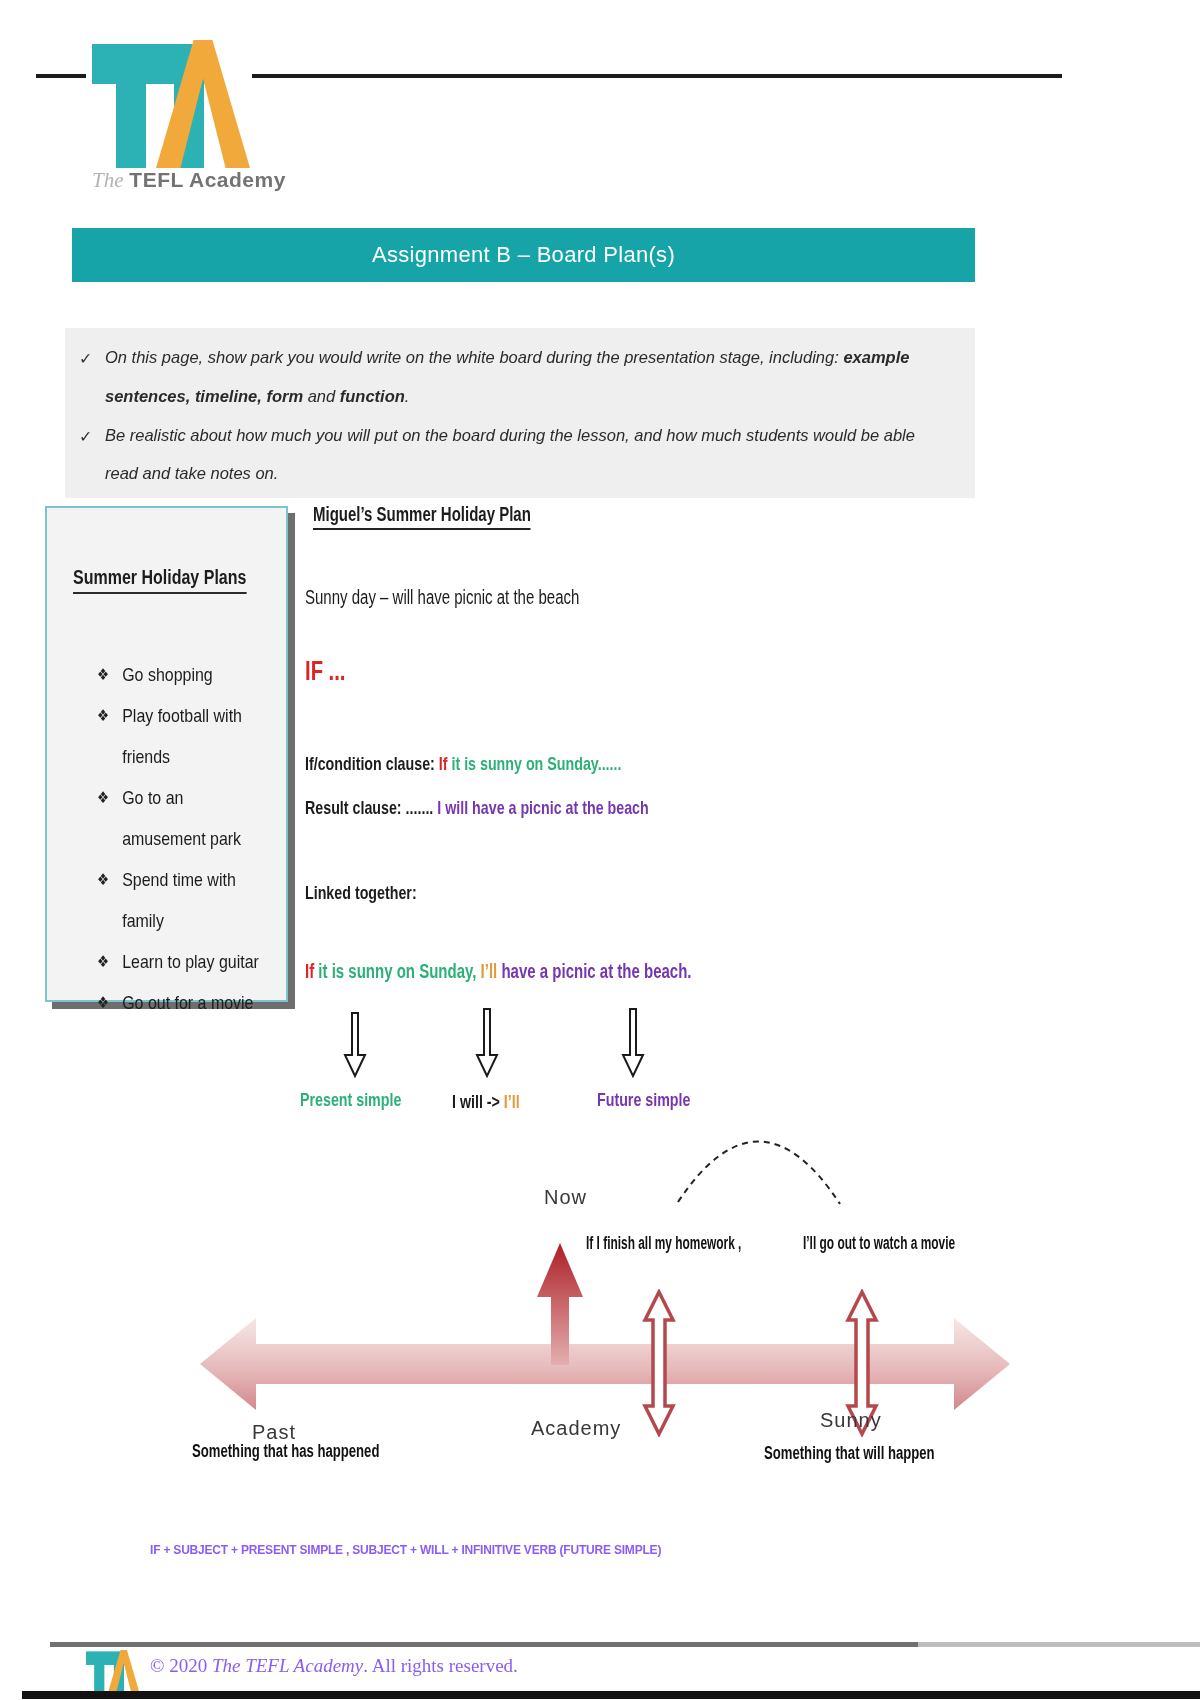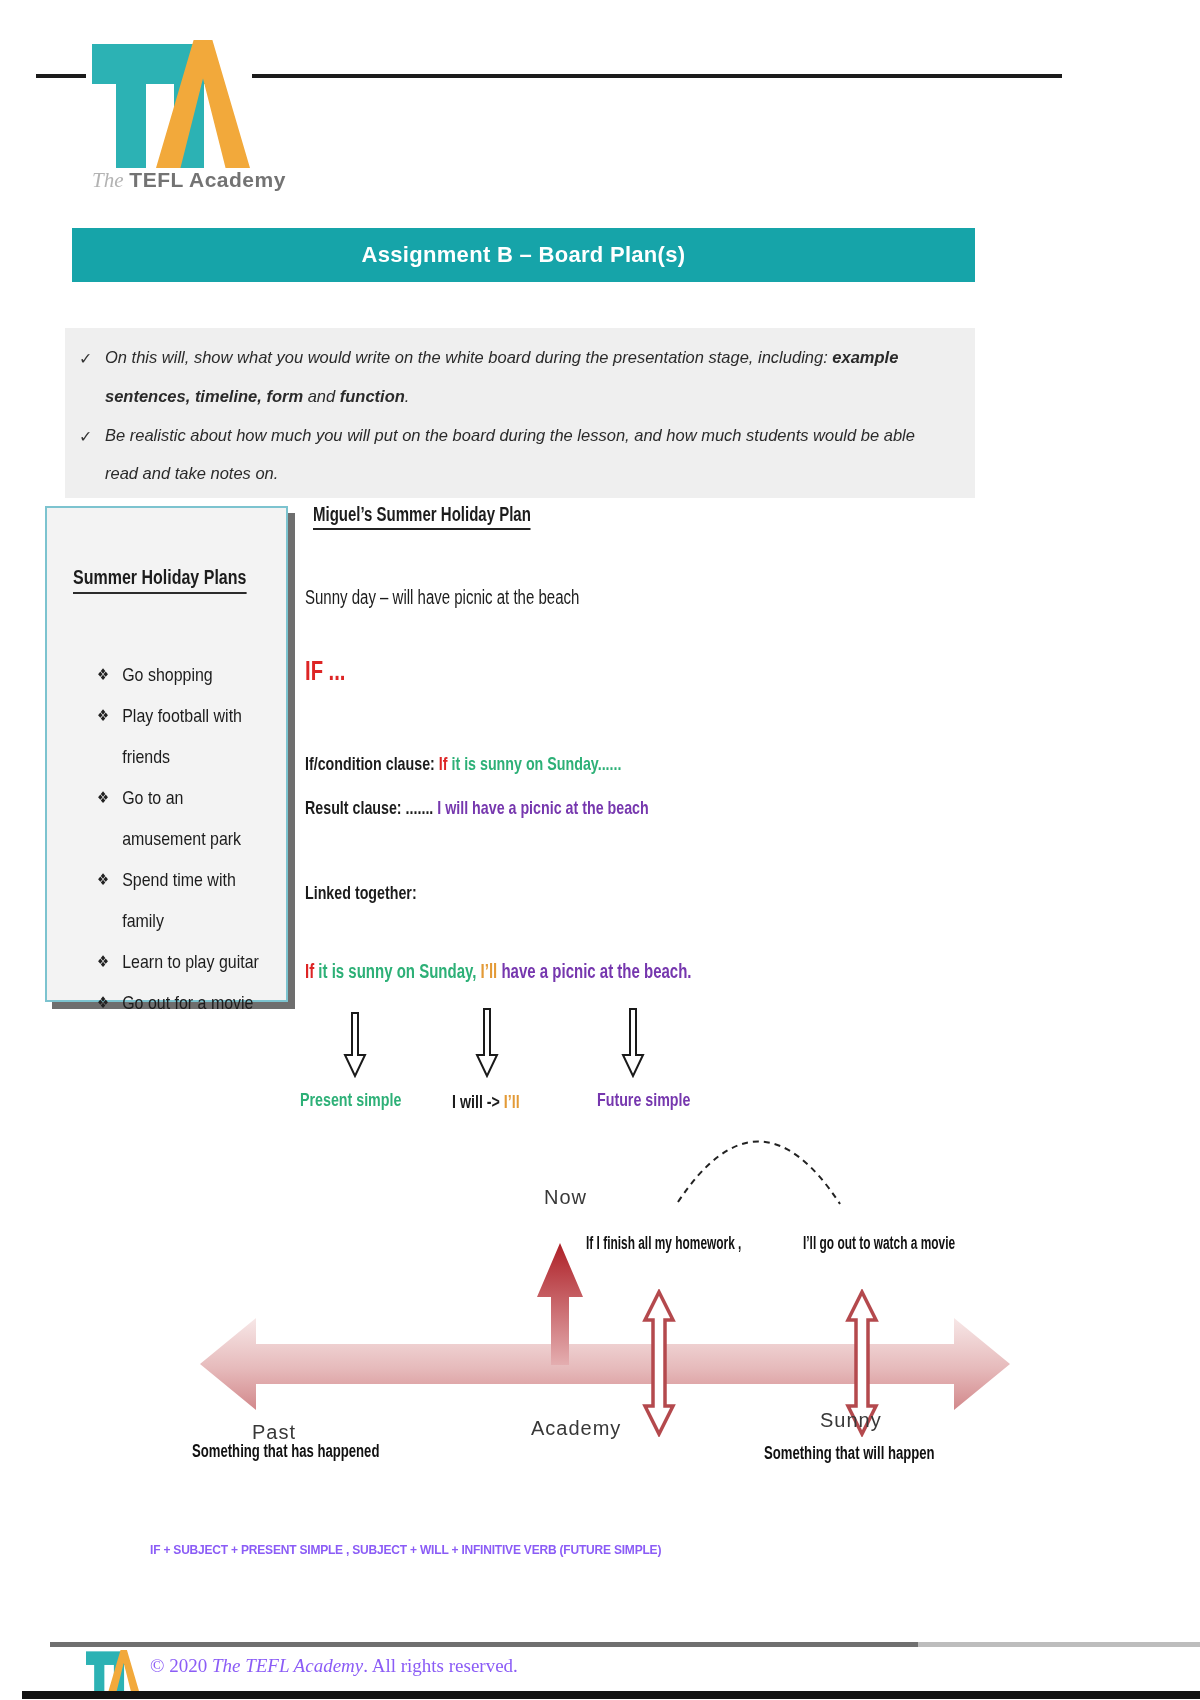--- a/index.html
+++ b/index.html
@@ -21,21 +21,21 @@
   .logo .atri  { position:absolute; left:64px; top:0;    width:94px;  height:128px; background:#f2a93b;
                  clip-path: polygon(40% 0%, 60% 0%, 100% 100%, 74% 100%, 50% 30%, 26% 100%, 0% 100%); }
   .logo.sm { left:86px; top:1650px; transform:scale(0.34); transform-origin:0 0; }
 
   .logo-text { position:absolute; left:92px; top:168px; font-size:21px; white-space:nowrap; }
   .logo-text .the  { color:#b3b3b3; font-style:italic; font-family:"Liberation Serif", serif; }
   .logo-text .name { color:#737373; font-weight:bold; letter-spacing:0.5px; }
 
   
   .banner { position:absolute; left:72px; top:228px; width:903px; height:54px; background:#16a4a9;
-            text-align:center; line-height:54px; color:#ffffff; font-weight:bold; font-size:22px; letter-spacing:0.3px; }
+            text-align:center; line-height:54px; color:#ffffff; font-weight:normal; font-size:22px; letter-spacing:0.3px; }
 
   
   .instructions { position:absolute; left:65px; top:328px; width:910px; height:170px; background:#efefef;
                   box-sizing:border-box; padding:10px 28px 6px 14px; font-style:italic; font-size:16.5px;
                   color:#2a2a2a; }
   .instr-row { display:flex; line-height:2.35; }
   .instr-check { width:26px; flex:none; font-style:normal; font-size:16px; color:#333; padding-top:2px; }
   .instr-text b { font-weight:bold; }
 
   
@@ -112,21 +112,21 @@
     <span class="name">TEFL Academy</span>
   </div>
 
   <div class="banner">
     <span>Assignment B – Board Plan(s)</span>
   </div>
 
   <div class="instructions">
     <div class="instr-row">
       <span class="instr-check">✓</span>
-      <span class="instr-text"><span>On this will, show what you would write on the white board during the presentation stage, including: </span><b>example sentences, timeline, form</b><span> and </span><b>function</b><span>.</span></span>
+      <span class="instr-text"><span>On this page, show park you would write on the white board during the presentation stage, including: </span><b>example sentences, timeline, form</b><span> and </span><b>function</b><span>.</span></span>
     </div>
     <div class="instr-row">
       <span class="instr-check">✓</span>
       <span class="instr-text">Be realistic about how much you will put on the board during the lesson, and how much students would be able read and take notes on.</span>
     </div>
   </div>
 
   <div class="sidebar">
     <div class="sidebar-title">Summer Holiday Plans</div>
     <div class="sidebar-list">

